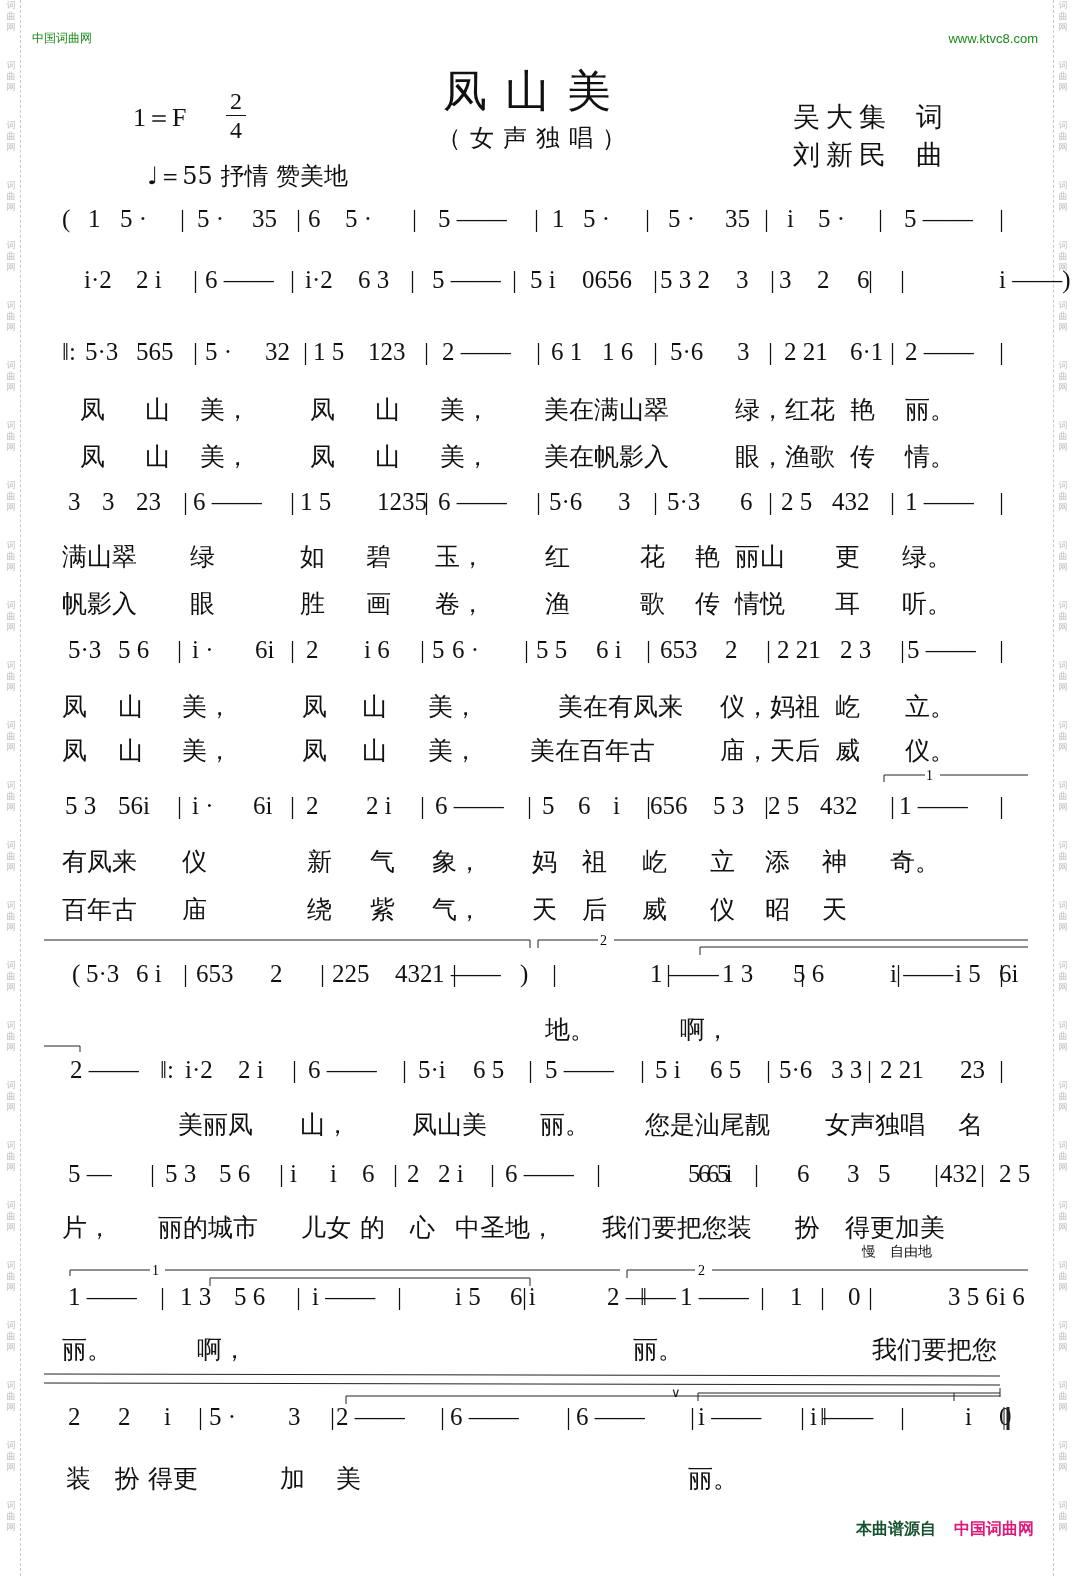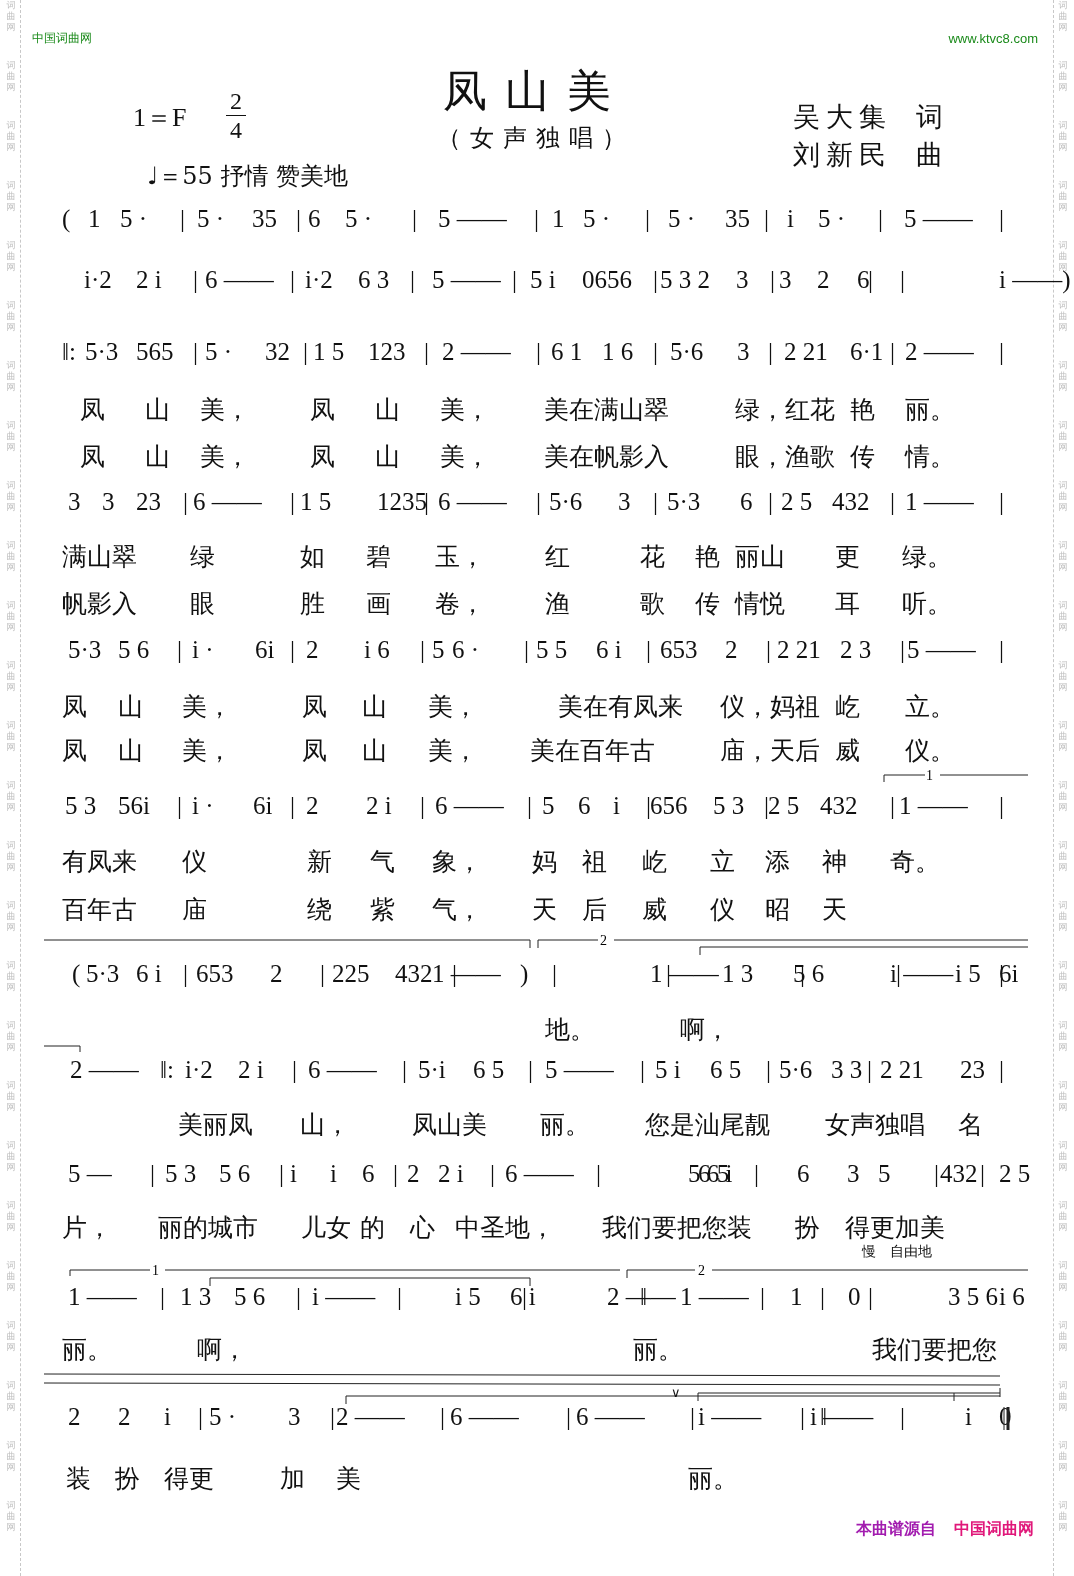--- a/index.html
+++ b/index.html
@@ -18,21 +18,21 @@
   .frac .bar{display:block;border-top:1.5px solid #111;margin:1px 0;}
   .tempo{position:absolute;left:147px;top:160px;font-size:24px;}
   .credits{position:absolute;left:793px;top:98px;font-size:27px;line-height:38px;letter-spacing:6px;}
   .credits div span.role{margin-left:24px;}
   .row{position:absolute;left:0;width:1074px;font-family:"Liberation Serif",serif;font-size:25px;white-space:nowrap;}
   .row .t{position:absolute;}
   .lyr{position:absolute;left:0;width:1074px;font-size:25px;white-space:nowrap;font-family:"DejaVu Sans",sans-serif;}
   .lyr .t{position:absolute;}
   .lines{position:absolute;left:0;top:0;width:1074px;height:1576px;pointer-events:none;}
   .footer{position:absolute;right:40px;top:1519px;font-family:"DejaVu Sans",sans-serif;font-weight:bold;font-size:16px;}
-  .footer .src{color:#a21caf;margin-right:18px;}
+  .footer .src{color:#14532d;margin-right:18px;}
   .footer .brand{color:#e0187a;}
   .tag{position:absolute;font-family:"DejaVu Sans",sans-serif;font-size:14px;}
 </style>
 </head>
 <body>
 
 <div class="side left" id="sideL">
     <span>
       <i>词</i>
       <i>曲</i>
@@ -708,21 +708,21 @@
     </div>
     <div class="lyr" style="top: 1333px;">
       <span class="t" style="left: 62px;">丽。</span>
       <span class="t" style="left: 197px;">啊，</span>
       <span class="t" style="left: 633px;">丽。</span>
       <span class="t" style="left: 872px;">我们要把您</span>
     </div>
     <div class="lyr" style="top: 1462px;">
       <span class="t" style="left: 66px;">装</span>
       <span class="t" style="left: 115px;">扮</span>
-      <span class="t" style="left: 164px; text-align: right;">得更</span>
+      <span class="t" style="left: 148px; text-align: right;">得更</span>
       <span class="t" style="left: 280px;">加</span>
       <span class="t" style="left: 336px;">美</span>
       <span class="t" style="left: 688px;">丽。</span>
     </div>
   </div>
 
 <svg class="lines" id="marks" viewBox="0 0 1074 1576">
     <line x1="884" y1="775" x2="884" y2="782" stroke="#222" stroke-width="1"></line>
     <line x1="884" y1="775" x2="925" y2="775" stroke="#222" stroke-width="1"></line>
     <line x1="940" y1="775" x2="1028" y2="775" stroke="#222" stroke-width="1"></line>

